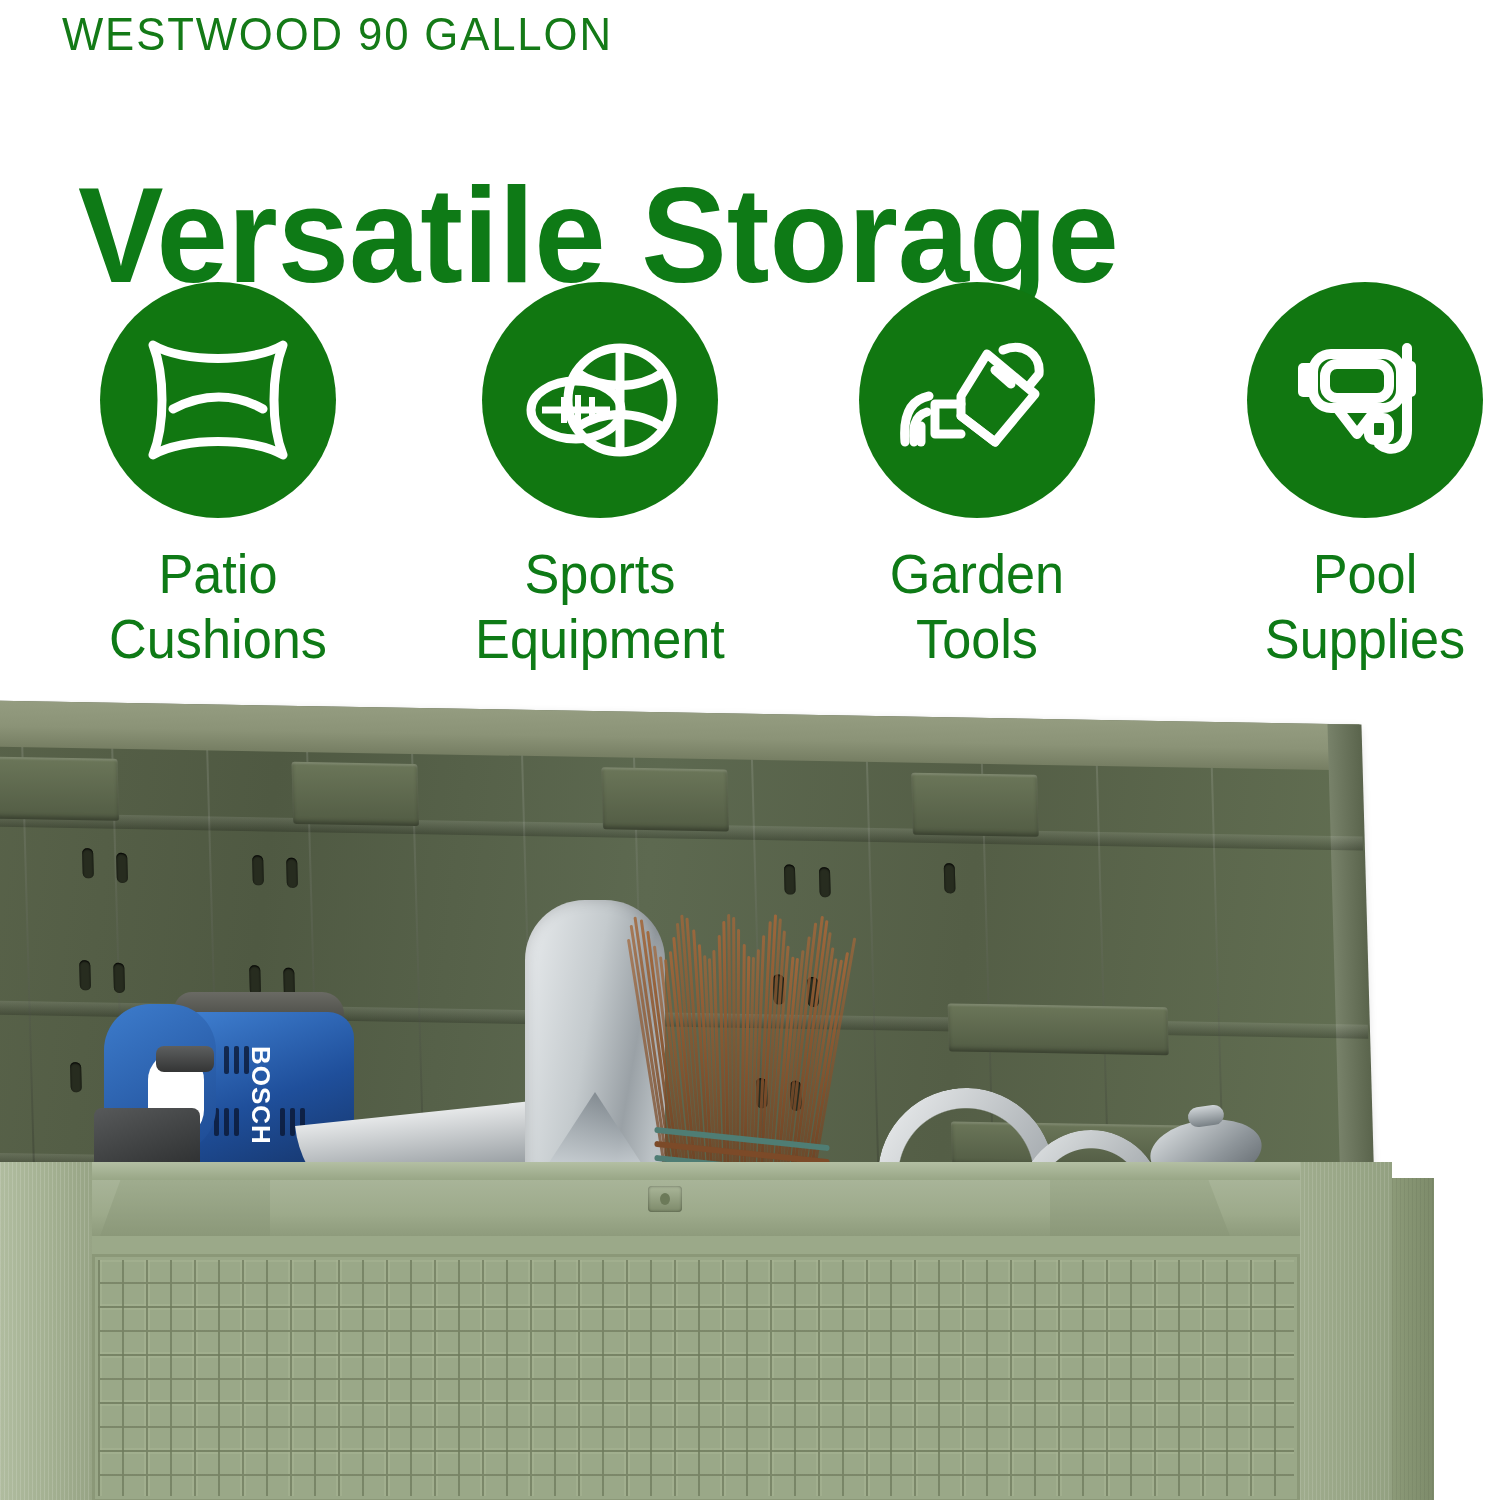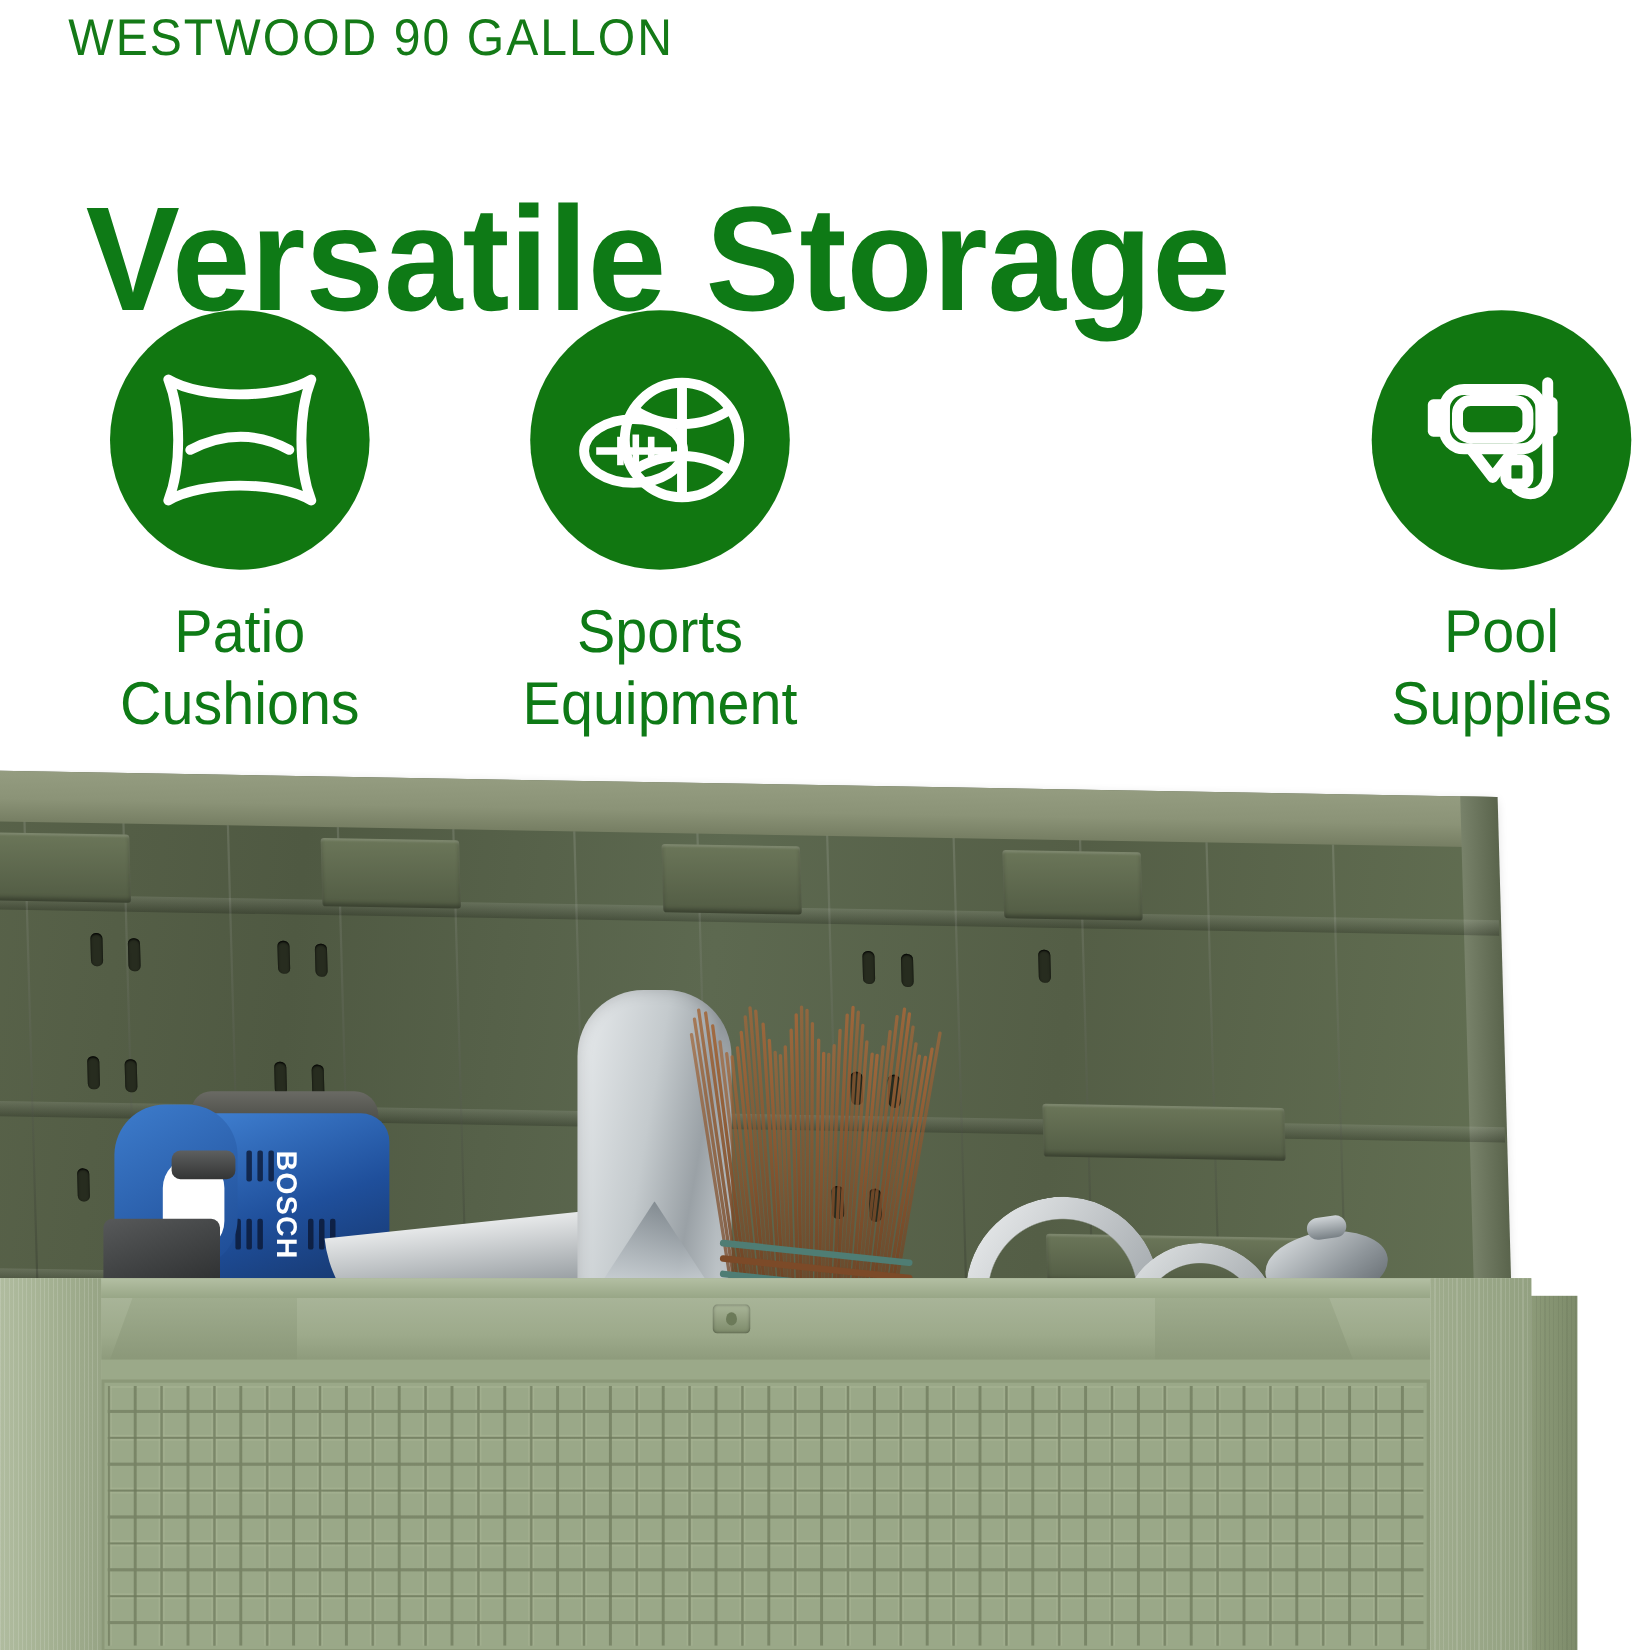--- a/index.html
+++ b/index.html
@@ -201,20 +201,40 @@
           <path d="M10 8 C40 26 110 26 140 8 C128 38 128 88 140 118
                    C110 100 40 100 10 118 C22 88 22 38 10 8 Z" fill="none" stroke="#fff" stroke-width="9" stroke-linejoin="round" stroke-linecap="round"></path>
           <path d="M30 72 C60 56 92 56 120 72" fill="none" stroke="#fff" stroke-width="9" stroke-linecap="round"></path>
         </svg>
       </span>
     </div>
     <div class="flabel">Patio
 Cushions</div>
   </div>
 
+  <div class="feature f2">
+    <div class="circle">
+      <span>
+        <svg width="156" height="140" viewBox="0 0 156 140">
+          <g fill="none" stroke="#fff" stroke-width="9" stroke-linejoin="round" stroke-linecap="round">
+            <path d="M88 24 L136 64 L96 112 L62 86 L62 66 Z"></path>
+            <path d="M104 20 C124 12 142 24 140 44 L130 56"></path>
+            <path d="M62 74 L36 74 L36 104 L62 104"></path>
+            <path d="M62 86 L96 112"></path>
+            <path d="M96 40 L112 54"></path>
+            <path d="M30 66 C10 70 4 88 6 112"></path>
+            <path d="M28 82 C14 86 14 100 15 112"></path>
+            <path d="M22 96 L22 112"></path>
+          </g>
+        </svg>
+      </span>
+    </div>
+    <div class="flabel">Garden
+Tools</div>
+  </div>
 
   <div class="feature f3">
     <div class="circle">
       <span>
         <svg width="156" height="140" viewBox="0 0 156 140">
           <g fill="none" stroke="#fff" stroke-width="10" stroke-linejoin="round" stroke-linecap="round">
             <rect x="26" y="24" width="88" height="54" rx="18"></rect>
             <rect x="38" y="34" width="64" height="34" rx="12"></rect>
             <path d="M50 78 L70 104 L90 78"></path>
             <path d="M16 38 L26 38 L26 62 L16 62 Z"></path>

